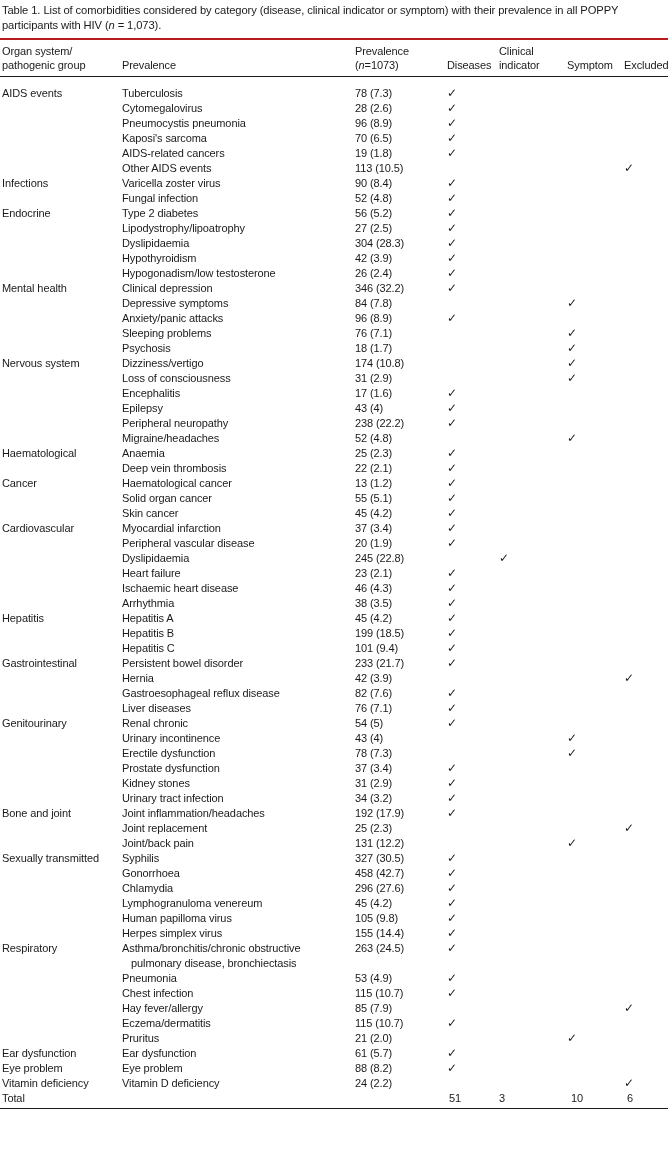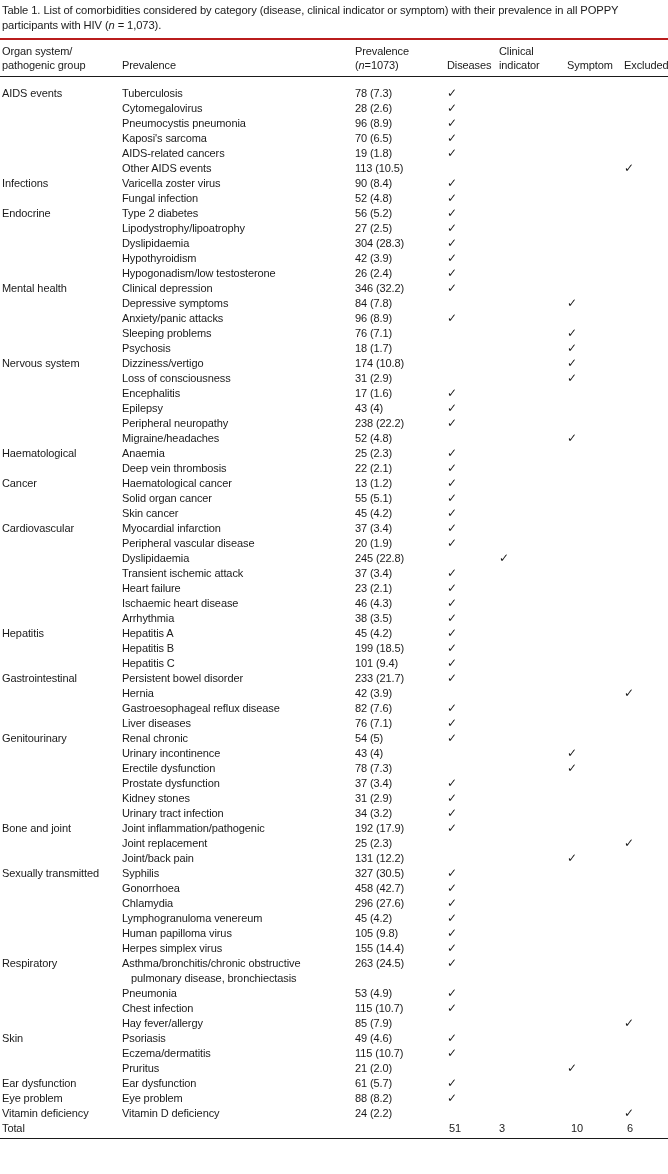--- a/index.html
+++ b/index.html
@@ -437,185 +437,174 @@
         </td>
         <td class="c-prev">245 (22.8)</td>
         <td class="c-mark"></td>
         <td class="c-mark-ci"><span class="check">✓</span></td>
         <td class="c-mark-s"></td>
         <td class="c-mark-e"></td>
       </tr>
       <tr>
         <td class="c-organ"></td>
         <td class="c-comorb">
-          <div>Transient ischemic attack</div>
+          <div>Heart failure</div>
+        </td>
+        <td class="c-prev">23 (2.1)</td>
+        <td class="c-mark"><span class="check">✓</span></td>
+        <td class="c-mark-ci"></td>
+        <td class="c-mark-s"></td>
+        <td class="c-mark-e"></td>
+      </tr>
+      <tr>
+        <td class="c-organ"></td>
+        <td class="c-comorb">
+          <div>Ischaemic heart disease</div>
+        </td>
+        <td class="c-prev">46 (4.3)</td>
+        <td class="c-mark"><span class="check">✓</span></td>
+        <td class="c-mark-ci"></td>
+        <td class="c-mark-s"></td>
+        <td class="c-mark-e"></td>
+      </tr>
+      <tr>
+        <td class="c-organ"></td>
+        <td class="c-comorb">
+          <div>Arrhythmia</div>
+        </td>
+        <td class="c-prev">38 (3.5)</td>
+        <td class="c-mark"><span class="check">✓</span></td>
+        <td class="c-mark-ci"></td>
+        <td class="c-mark-s"></td>
+        <td class="c-mark-e"></td>
+      </tr>
+      <tr>
+        <td class="c-organ">Hepatitis</td>
+        <td class="c-comorb">
+          <div>Hepatitis A</div>
+        </td>
+        <td class="c-prev">45 (4.2)</td>
+        <td class="c-mark"><span class="check">✓</span></td>
+        <td class="c-mark-ci"></td>
+        <td class="c-mark-s"></td>
+        <td class="c-mark-e"></td>
+      </tr>
+      <tr>
+        <td class="c-organ"></td>
+        <td class="c-comorb">
+          <div>Hepatitis B</div>
+        </td>
+        <td class="c-prev">199 (18.5)</td>
+        <td class="c-mark"><span class="check">✓</span></td>
+        <td class="c-mark-ci"></td>
+        <td class="c-mark-s"></td>
+        <td class="c-mark-e"></td>
+      </tr>
+      <tr>
+        <td class="c-organ"></td>
+        <td class="c-comorb">
+          <div>Hepatitis C</div>
+        </td>
+        <td class="c-prev">101 (9.4)</td>
+        <td class="c-mark"><span class="check">✓</span></td>
+        <td class="c-mark-ci"></td>
+        <td class="c-mark-s"></td>
+        <td class="c-mark-e"></td>
+      </tr>
+      <tr>
+        <td class="c-organ">Gastrointestinal</td>
+        <td class="c-comorb">
+          <div>Persistent bowel disorder</div>
+        </td>
+        <td class="c-prev">233 (21.7)</td>
+        <td class="c-mark"><span class="check">✓</span></td>
+        <td class="c-mark-ci"></td>
+        <td class="c-mark-s"></td>
+        <td class="c-mark-e"></td>
+      </tr>
+      <tr>
+        <td class="c-organ"></td>
+        <td class="c-comorb">
+          <div>Hernia</div>
+        </td>
+        <td class="c-prev">42 (3.9)</td>
+        <td class="c-mark"></td>
+        <td class="c-mark-ci"></td>
+        <td class="c-mark-s"></td>
+        <td class="c-mark-e"><span class="check">✓</span></td>
+      </tr>
+      <tr>
+        <td class="c-organ"></td>
+        <td class="c-comorb">
+          <div>Gastroesophageal reflux disease</div>
+        </td>
+        <td class="c-prev">82 (7.6)</td>
+        <td class="c-mark"><span class="check">✓</span></td>
+        <td class="c-mark-ci"></td>
+        <td class="c-mark-s"></td>
+        <td class="c-mark-e"></td>
+      </tr>
+      <tr>
+        <td class="c-organ"></td>
+        <td class="c-comorb">
+          <div>Liver diseases</div>
+        </td>
+        <td class="c-prev">76 (7.1)</td>
+        <td class="c-mark"><span class="check">✓</span></td>
+        <td class="c-mark-ci"></td>
+        <td class="c-mark-s"></td>
+        <td class="c-mark-e"></td>
+      </tr>
+      <tr>
+        <td class="c-organ">Genitourinary</td>
+        <td class="c-comorb">
+          <div>Renal chronic</div>
+        </td>
+        <td class="c-prev">54 (5)</td>
+        <td class="c-mark"><span class="check">✓</span></td>
+        <td class="c-mark-ci"></td>
+        <td class="c-mark-s"></td>
+        <td class="c-mark-e"></td>
+      </tr>
+      <tr>
+        <td class="c-organ"></td>
+        <td class="c-comorb">
+          <div>Urinary incontinence</div>
+        </td>
+        <td class="c-prev">43 (4)</td>
+        <td class="c-mark"></td>
+        <td class="c-mark-ci"></td>
+        <td class="c-mark-s"><span class="check">✓</span></td>
+        <td class="c-mark-e"></td>
+      </tr>
+      <tr>
+        <td class="c-organ"></td>
+        <td class="c-comorb">
+          <div>Erectile dysfunction</div>
+        </td>
+        <td class="c-prev">78 (7.3)</td>
+        <td class="c-mark"></td>
+        <td class="c-mark-ci"></td>
+        <td class="c-mark-s"><span class="check">✓</span></td>
+        <td class="c-mark-e"></td>
+      </tr>
+      <tr>
+        <td class="c-organ"></td>
+        <td class="c-comorb">
+          <div>Prostate dysfunction</div>
         </td>
         <td class="c-prev">37 (3.4)</td>
         <td class="c-mark"><span class="check">✓</span></td>
         <td class="c-mark-ci"></td>
         <td class="c-mark-s"></td>
         <td class="c-mark-e"></td>
       </tr>
       <tr>
         <td class="c-organ"></td>
         <td class="c-comorb">
-          <div>Heart failure</div>
-        </td>
-        <td class="c-prev">23 (2.1)</td>
-        <td class="c-mark"><span class="check">✓</span></td>
-        <td class="c-mark-ci"></td>
-        <td class="c-mark-s"></td>
-        <td class="c-mark-e"></td>
-      </tr>
-      <tr>
-        <td class="c-organ"></td>
-        <td class="c-comorb">
-          <div>Ischaemic heart disease</div>
-        </td>
-        <td class="c-prev">46 (4.3)</td>
-        <td class="c-mark"><span class="check">✓</span></td>
-        <td class="c-mark-ci"></td>
-        <td class="c-mark-s"></td>
-        <td class="c-mark-e"></td>
-      </tr>
-      <tr>
-        <td class="c-organ"></td>
-        <td class="c-comorb">
-          <div>Arrhythmia</div>
-        </td>
-        <td class="c-prev">38 (3.5)</td>
-        <td class="c-mark"><span class="check">✓</span></td>
-        <td class="c-mark-ci"></td>
-        <td class="c-mark-s"></td>
-        <td class="c-mark-e"></td>
-      </tr>
-      <tr>
-        <td class="c-organ">Hepatitis</td>
-        <td class="c-comorb">
-          <div>Hepatitis A</div>
-        </td>
-        <td class="c-prev">45 (4.2)</td>
-        <td class="c-mark"><span class="check">✓</span></td>
-        <td class="c-mark-ci"></td>
-        <td class="c-mark-s"></td>
-        <td class="c-mark-e"></td>
-      </tr>
-      <tr>
-        <td class="c-organ"></td>
-        <td class="c-comorb">
-          <div>Hepatitis B</div>
-        </td>
-        <td class="c-prev">199 (18.5)</td>
-        <td class="c-mark"><span class="check">✓</span></td>
-        <td class="c-mark-ci"></td>
-        <td class="c-mark-s"></td>
-        <td class="c-mark-e"></td>
-      </tr>
-      <tr>
-        <td class="c-organ"></td>
-        <td class="c-comorb">
-          <div>Hepatitis C</div>
-        </td>
-        <td class="c-prev">101 (9.4)</td>
-        <td class="c-mark"><span class="check">✓</span></td>
-        <td class="c-mark-ci"></td>
-        <td class="c-mark-s"></td>
-        <td class="c-mark-e"></td>
-      </tr>
-      <tr>
-        <td class="c-organ">Gastrointestinal</td>
-        <td class="c-comorb">
-          <div>Persistent bowel disorder</div>
-        </td>
-        <td class="c-prev">233 (21.7)</td>
-        <td class="c-mark"><span class="check">✓</span></td>
-        <td class="c-mark-ci"></td>
-        <td class="c-mark-s"></td>
-        <td class="c-mark-e"></td>
-      </tr>
-      <tr>
-        <td class="c-organ"></td>
-        <td class="c-comorb">
-          <div>Hernia</div>
-        </td>
-        <td class="c-prev">42 (3.9)</td>
-        <td class="c-mark"></td>
-        <td class="c-mark-ci"></td>
-        <td class="c-mark-s"></td>
-        <td class="c-mark-e"><span class="check">✓</span></td>
-      </tr>
-      <tr>
-        <td class="c-organ"></td>
-        <td class="c-comorb">
-          <div>Gastroesophageal reflux disease</div>
-        </td>
-        <td class="c-prev">82 (7.6)</td>
-        <td class="c-mark"><span class="check">✓</span></td>
-        <td class="c-mark-ci"></td>
-        <td class="c-mark-s"></td>
-        <td class="c-mark-e"></td>
-      </tr>
-      <tr>
-        <td class="c-organ"></td>
-        <td class="c-comorb">
-          <div>Liver diseases</div>
-        </td>
-        <td class="c-prev">76 (7.1)</td>
-        <td class="c-mark"><span class="check">✓</span></td>
-        <td class="c-mark-ci"></td>
-        <td class="c-mark-s"></td>
-        <td class="c-mark-e"></td>
-      </tr>
-      <tr>
-        <td class="c-organ">Genitourinary</td>
-        <td class="c-comorb">
-          <div>Renal chronic</div>
-        </td>
-        <td class="c-prev">54 (5)</td>
-        <td class="c-mark"><span class="check">✓</span></td>
-        <td class="c-mark-ci"></td>
-        <td class="c-mark-s"></td>
-        <td class="c-mark-e"></td>
-      </tr>
-      <tr>
-        <td class="c-organ"></td>
-        <td class="c-comorb">
-          <div>Urinary incontinence</div>
-        </td>
-        <td class="c-prev">43 (4)</td>
-        <td class="c-mark"></td>
-        <td class="c-mark-ci"></td>
-        <td class="c-mark-s"><span class="check">✓</span></td>
-        <td class="c-mark-e"></td>
-      </tr>
-      <tr>
-        <td class="c-organ"></td>
-        <td class="c-comorb">
-          <div>Erectile dysfunction</div>
-        </td>
-        <td class="c-prev">78 (7.3)</td>
-        <td class="c-mark"></td>
-        <td class="c-mark-ci"></td>
-        <td class="c-mark-s"><span class="check">✓</span></td>
-        <td class="c-mark-e"></td>
-      </tr>
-      <tr>
-        <td class="c-organ"></td>
-        <td class="c-comorb">
-          <div>Prostate dysfunction</div>
-        </td>
-        <td class="c-prev">37 (3.4)</td>
-        <td class="c-mark"><span class="check">✓</span></td>
-        <td class="c-mark-ci"></td>
-        <td class="c-mark-s"></td>
-        <td class="c-mark-e"></td>
-      </tr>
-      <tr>
-        <td class="c-organ"></td>
-        <td class="c-comorb">
           <div>Kidney stones</div>
         </td>
         <td class="c-prev">31 (2.9)</td>
         <td class="c-mark"><span class="check">✓</span></td>
         <td class="c-mark-ci"></td>
         <td class="c-mark-s"></td>
         <td class="c-mark-e"></td>
       </tr>
       <tr>
         <td class="c-organ"></td>
@@ -624,21 +613,21 @@
         </td>
         <td class="c-prev">34 (3.2)</td>
         <td class="c-mark"><span class="check">✓</span></td>
         <td class="c-mark-ci"></td>
         <td class="c-mark-s"></td>
         <td class="c-mark-e"></td>
       </tr>
       <tr>
         <td class="c-organ">Bone and joint</td>
         <td class="c-comorb">
-          <div>Joint inflammation/pathogenic</div>
+          <div>Joint inflammation/headaches</div>
         </td>
         <td class="c-prev">192 (17.9)</td>
         <td class="c-mark"><span class="check">✓</span></td>
         <td class="c-mark-ci"></td>
         <td class="c-mark-s"></td>
         <td class="c-mark-e"></td>
       </tr>
       <tr>
         <td class="c-organ"></td>
         <td class="c-comorb">
@@ -764,31 +753,20 @@
       <tr>
         <td class="c-organ"></td>
         <td class="c-comorb">
           <div>Hay fever/allergy</div>
         </td>
         <td class="c-prev">85 (7.9)</td>
         <td class="c-mark"></td>
         <td class="c-mark-ci"></td>
         <td class="c-mark-s"></td>
         <td class="c-mark-e"><span class="check">✓</span></td>
-      </tr>
-      <tr>
-        <td class="c-organ">Skin</td>
-        <td class="c-comorb">
-          <div>Psoriasis</div>
-        </td>
-        <td class="c-prev">49 (4.6)</td>
-        <td class="c-mark"><span class="check">✓</span></td>
-        <td class="c-mark-ci"></td>
-        <td class="c-mark-s"></td>
-        <td class="c-mark-e"></td>
       </tr>
       <tr>
         <td class="c-organ"></td>
         <td class="c-comorb">
           <div>Eczema/dermatitis</div>
         </td>
         <td class="c-prev">115 (10.7)</td>
         <td class="c-mark"><span class="check">✓</span></td>
         <td class="c-mark-ci"></td>
         <td class="c-mark-s"></td>

